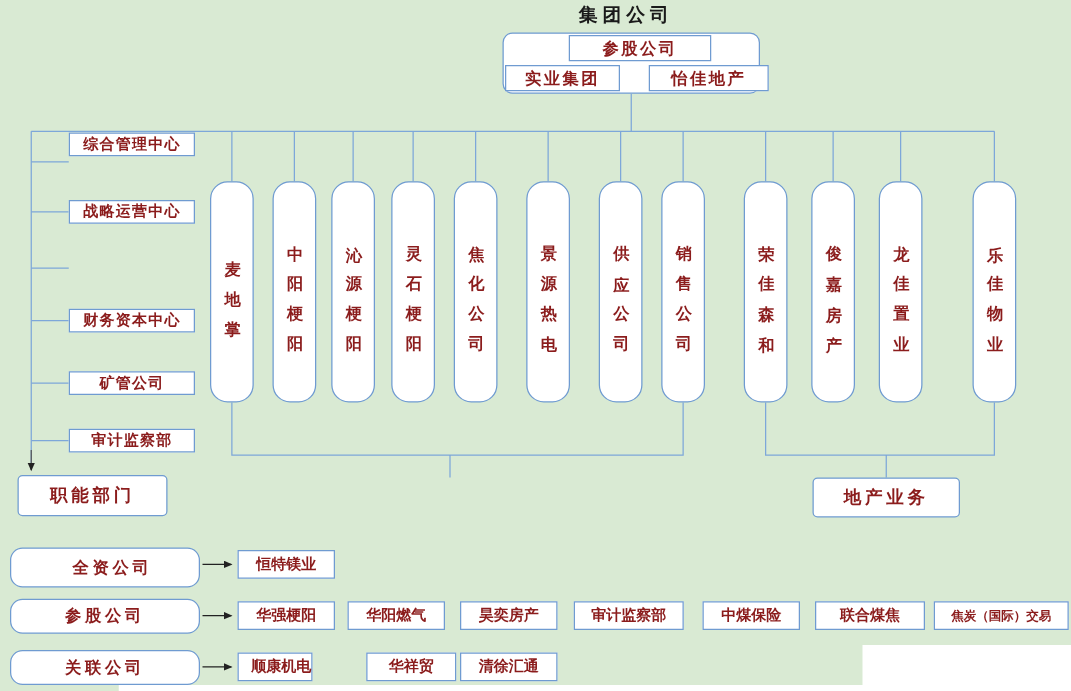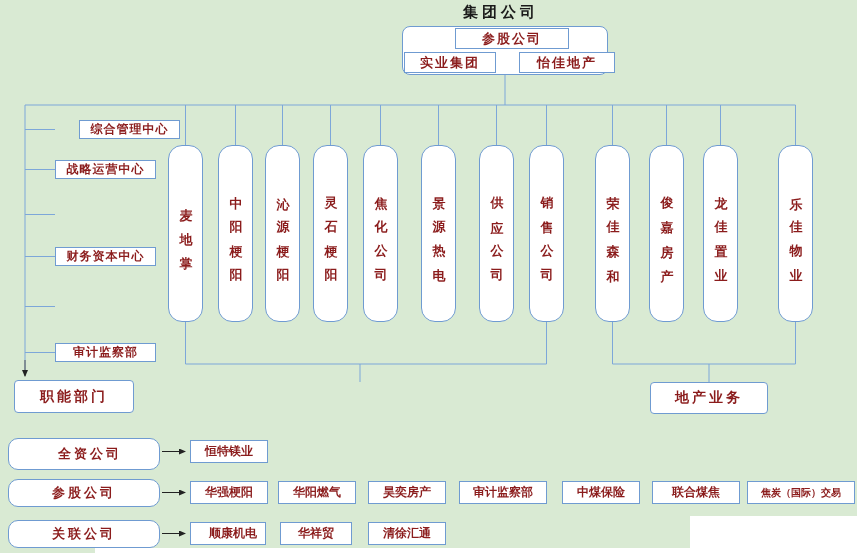--- a/index.html
+++ b/index.html
@@ -56,23 +56,24 @@
     <line x1="162" y1="533.5" x2="185" y2="533.5" stroke="#222" stroke-width="1" marker-end="url(#ab)"></line>
   </svg>
 
   <div class="title" style="left:463px;top:3px;">集团公司</div>
 
   <div class="box outline" style="left:402px;top:26px;width:206px;height:49px;"></div>
   <div class="box top-inner" style="left:455px;top:28px;width:114px;height:21px;">参股公司</div>
   <div class="box top-inner" style="left:404px;top:52px;width:92px;height:21px;">实业集团</div>
   <div class="box top-inner" style="left:519px;top:52px;width:96px;height:21px;">怡佳地产</div>
 
-  <div class="box dept" style="top:120px;margin-left:24px;">综合管理中心</div>
+  <div class="box dept" style="top:106px;">综合管理中心</div>
   <div class="box dept" style="top:160px;">战略运营中心</div>
   <div class="box dept" style="top:247px;">财务资本中心</div>
+  <div class="box dept" style="top:297px;">矿管公司</div>
   <div class="box summary" style="left:14px;top:380px;width:120px;height:33px;">职能部门</div>
   <div class="box dept" style="top:343px;">审计监察部</div>
 
   <div class="box tall" style="left:168px;">麦地掌</div>
   <div class="box tall" style="left:218px;">中阳梗阳</div>
   <div class="box tall" style="left:265px;">沁源梗阳</div>
   <div class="box tall" style="left:313px;">灵石梗阳</div>
   <div class="box tall" style="left:363px;">焦化公司</div>
   <div class="box tall" style="left:421px;">景源热电</div>
   <div class="box tall" style="left:479px;">供应公司</div>
@@ -90,17 +91,17 @@
   <div class="box category" style="left:8px;top:479px;width:152px;height:28px;">参股公司</div>
   <div class="box item" style="left:190px;top:481px;width:78px;">华强梗阳</div>
   <div class="box item" style="left:278px;top:481px;width:78px;">华阳燃气</div>
   <div class="box item" style="left:368px;top:481px;width:78px;">昊奕房产</div>
   <div class="box item" style="left:459px;top:481px;width:88px;">审计监察部</div>
   <div class="box item" style="left:562px;top:481px;width:78px;">中煤保险</div>
   <div class="box item" style="left:652px;top:481px;width:88px;">联合煤焦</div>
   <div class="box item xs" style="left:747px;top:481px;width:108px;">焦炭（国际）交易</div>
 
   <div class="box category" style="left:8px;top:520px;width:152px;height:28px;">关联公司</div>
-  <div class="box item" style="left:190px;top:522px;width:76px;padding-left:10px;">顺康机电</div>
-  <div class="box item" style="left:280px;top:522px;width:72px;">华祥贸</div>
+  <div class="box item" style="left:190px;top:522px;width:60px;padding-left:10px;">顺康机电</div>
+  <div class="box item" style="left:293px;top:522px;width:72px;">华祥贸</div>
   <div class="box item" style="left:368px;top:522px;width:78px;">清徐汇通</div>
 
 </div>
 
 </body></html>

